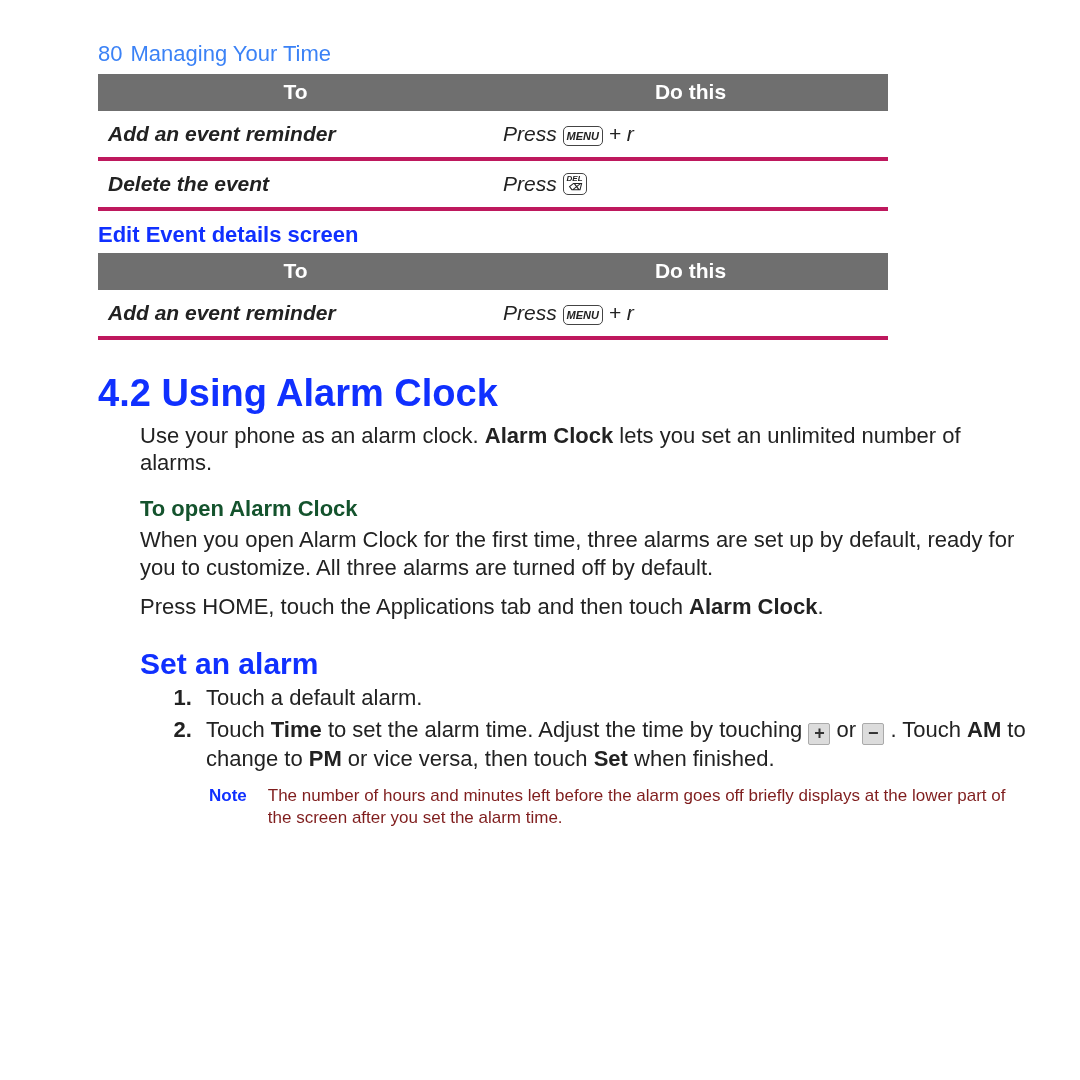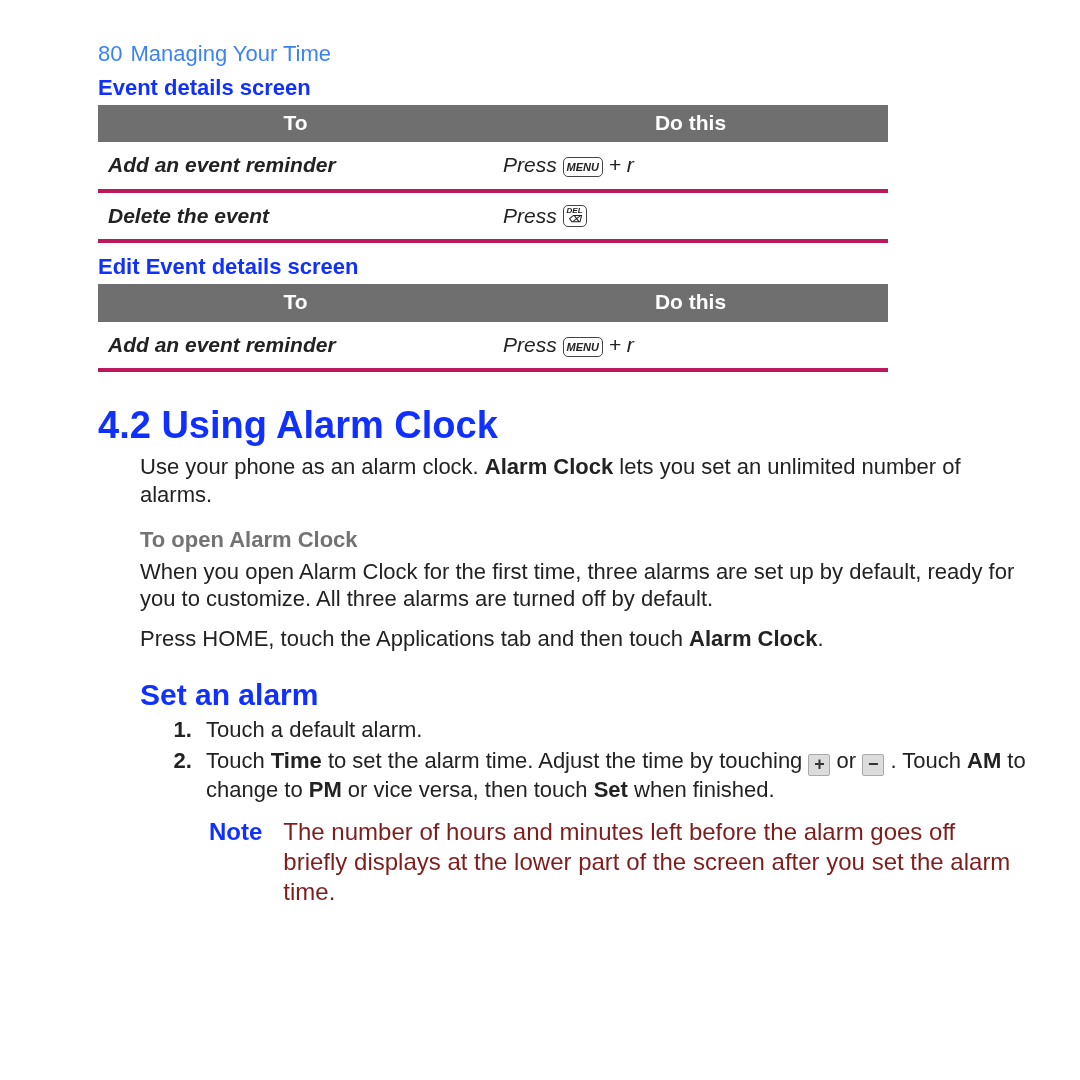--- a/index.html
+++ b/index.html
@@ -82,21 +82,21 @@
     color: #1030ff;
     font-weight: 700;
     font-size: 38px;
     margin: 30px 0 4px 0;
   }
   .body-indent {
     margin-left: 42px;
   }
   p { margin: 4px 0 12px 0; }
   .blue-sub2 {
-    color: #737373;
+    color: #14532d;
     font-weight: 700;
     font-size: 22px;
     margin-top: 18px;
     margin-bottom: 2px;
   }
   h2.section {
     color: #1030ff;
     font-weight: 700;
     font-size: 30px;
     margin: 24px 0 2px 0;
@@ -120,21 +120,21 @@
     border: 1px solid #aaa;
     color: #333;
     text-align: center;
     line-height: 18px;
     font-size: 18px;
     font-weight: 700;
     vertical-align: -2px;
     border-radius: 2px;
   }
   .note-block {
-    font-size: 24px;
+    font-size: 17px;
     color: #1030ff;
     margin-top: 10px;
   }
   .note-block td.lbl {
     color: #1030ff;
     font-weight: 700;
     padding-right: 18px;
     vertical-align: top;
     white-space: nowrap;
   }
@@ -145,21 +145,20 @@
 </style>
 </head>
 <body>
 
 <div class="page">
 
   <div class="running-head">
     <span class="pg">80</span><span>Managing Your Time</span>
   </div>
 
-  <div class="blue-sub first">Event details screen</div>
   <table class="actions">
     <tbody>
         <tr>
       <th>To</th>
       <th>Do this</th>
     </tr>
     <tr>
       <td class="left">Add an event reminder</td>
       <td>
         <span>Press </span><span class="keycap">MENU</span><span> + r</span>

